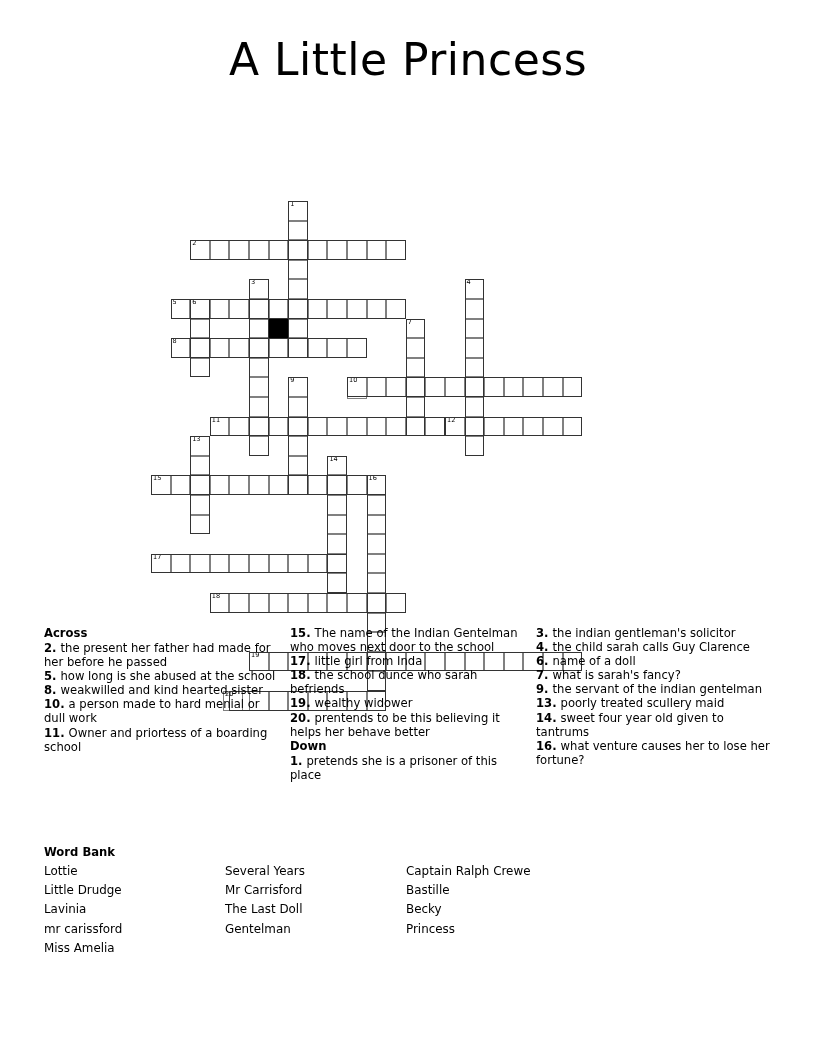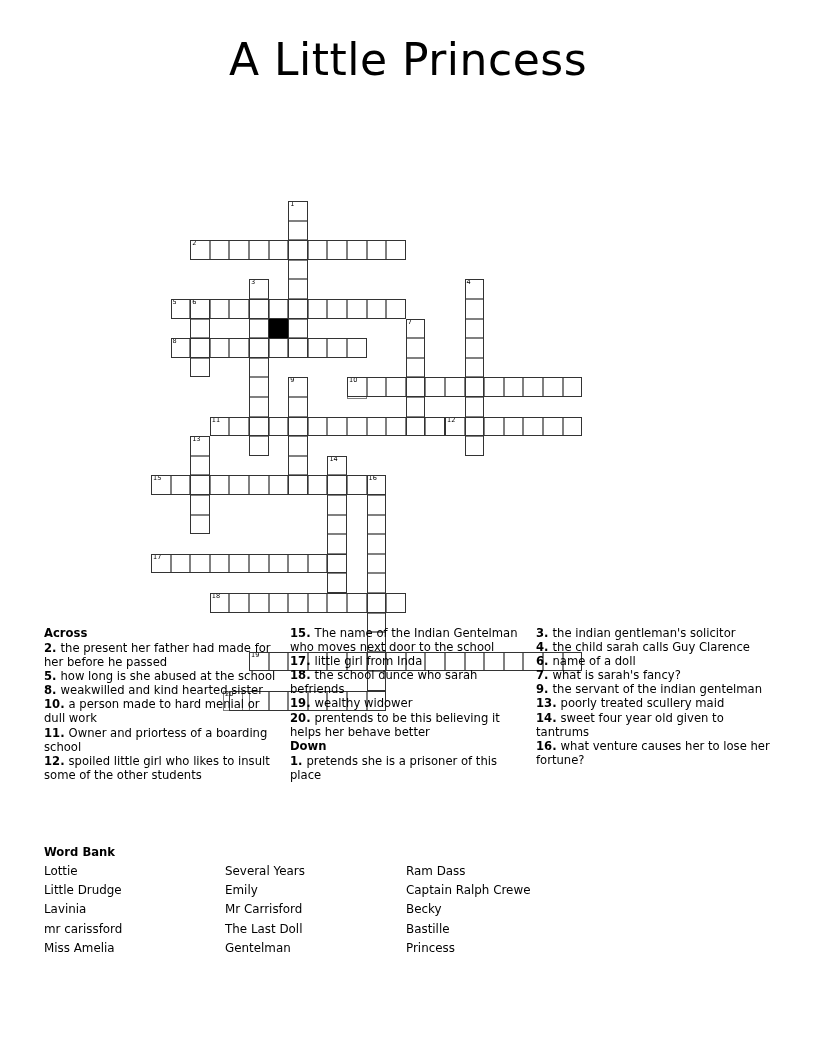--- a/index.html
+++ b/index.html
@@ -431,21 +431,20 @@
 
   <div id="clues">
     <div class="clue-col c1">
       <span class="section-head">Across</span>
       <div id="across-col-1">
           <p class="clue"><span class="cn">2. </span><span>the present her father had made for her before he passed</span></p>
           <p class="clue"><span class="cn">5. </span><span>how long is she abused at the school</span></p>
           <p class="clue"><span class="cn">8. </span><span>weakwilled and kind hearted sister</span></p>
           <p class="clue"><span class="cn">10. </span><span>a person made to hard menial or dull work</span></p>
           <p class="clue"><span class="cn">11. </span><span>Owner and priortess of a boarding school</span></p>
-          <p class="clue"><span class="cn">12. </span><span>spoiled little girl who likes to insult some of the other students</span></p>
         </div>
     </div>
     <div class="clue-col c2">
       <div id="across-col-2">
           <p class="clue"><span class="cn">15. </span><span>The name of the Indian Gentelman who moves next door to the school</span></p>
           <p class="clue"><span class="cn">17. </span><span>little girl from Inda</span></p>
           <p class="clue"><span class="cn">18. </span><span>the school dunce who sarah befriends</span></p>
           <p class="clue"><span class="cn">19. </span><span>wealthy widower</span></p>
           <p class="clue"><span class="cn">20. </span><span>prentends to be this believing it helps her behave better</span></p>
         </div>
@@ -473,28 +472,26 @@
     <div class="wb-cols">
       <div class="wb-col wb1" id="wb-col-1">
           <span class="wb-word">Lottie</span>
           <span class="wb-word">Little Drudge</span>
           <span class="wb-word">Lavinia</span>
           <span class="wb-word">mr carissford</span>
           <span class="wb-word">Miss Amelia</span>
         </div>
       <div class="wb-col wb3" id="wb-col-3">
           <span class="wb-word">Several Years</span>
-          <span class="wb-word">Emily</span>
           <span class="wb-word">Mr Carrisford</span>
           <span class="wb-word">The Last Doll</span>
           <span class="wb-word">Gentelman</span>
         </div>
       <div class="wb-col wb4" id="wb-col-4">
-          <span class="wb-word">Ram Dass</span>
           <span class="wb-word">Captain Ralph Crewe</span>
+          <span class="wb-word">Bastille</span>
           <span class="wb-word">Becky</span>
-          <span class="wb-word">Bastille</span>
           <span class="wb-word">Princess</span>
         </div>
     </div>
   </div>
 
 </div>
 
 </body></html>

